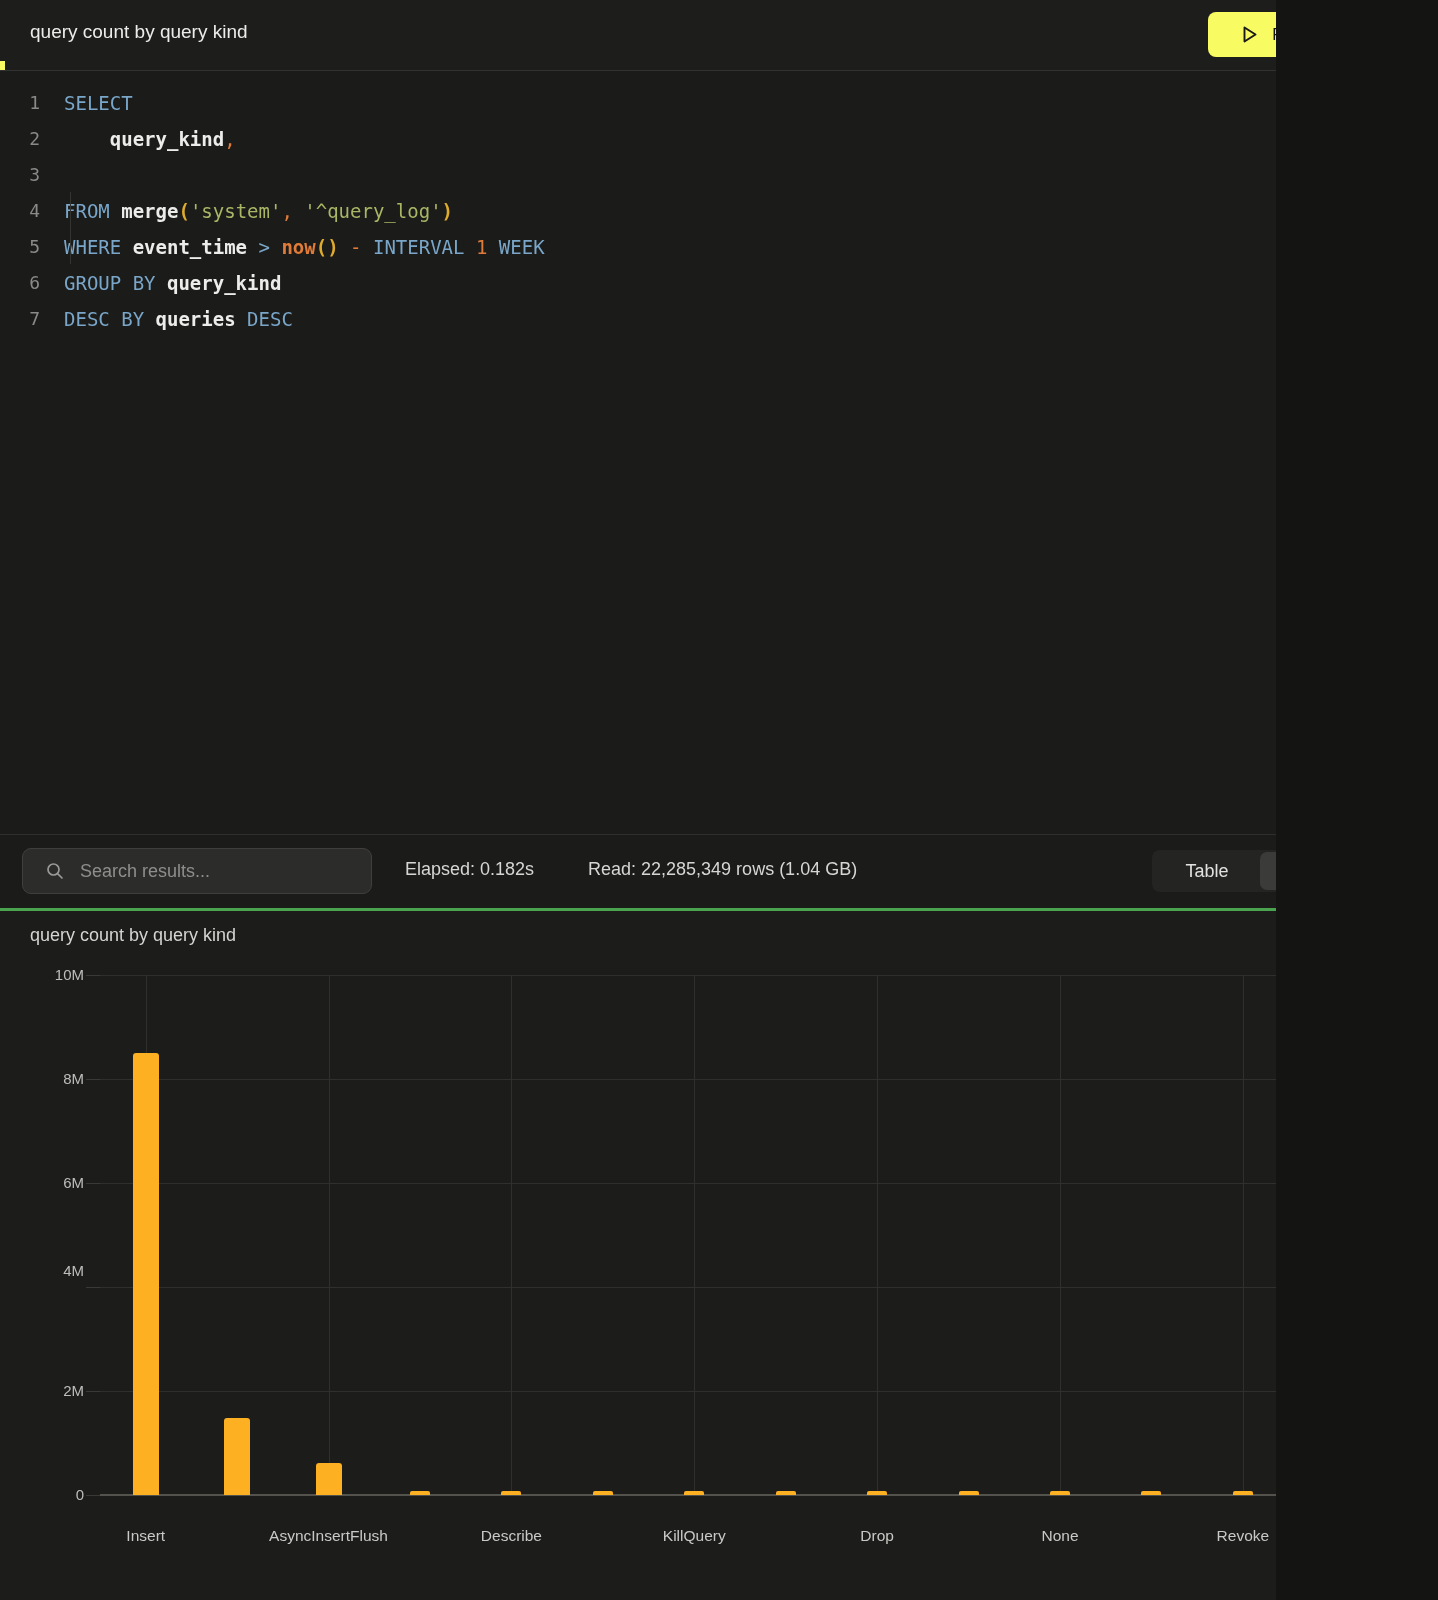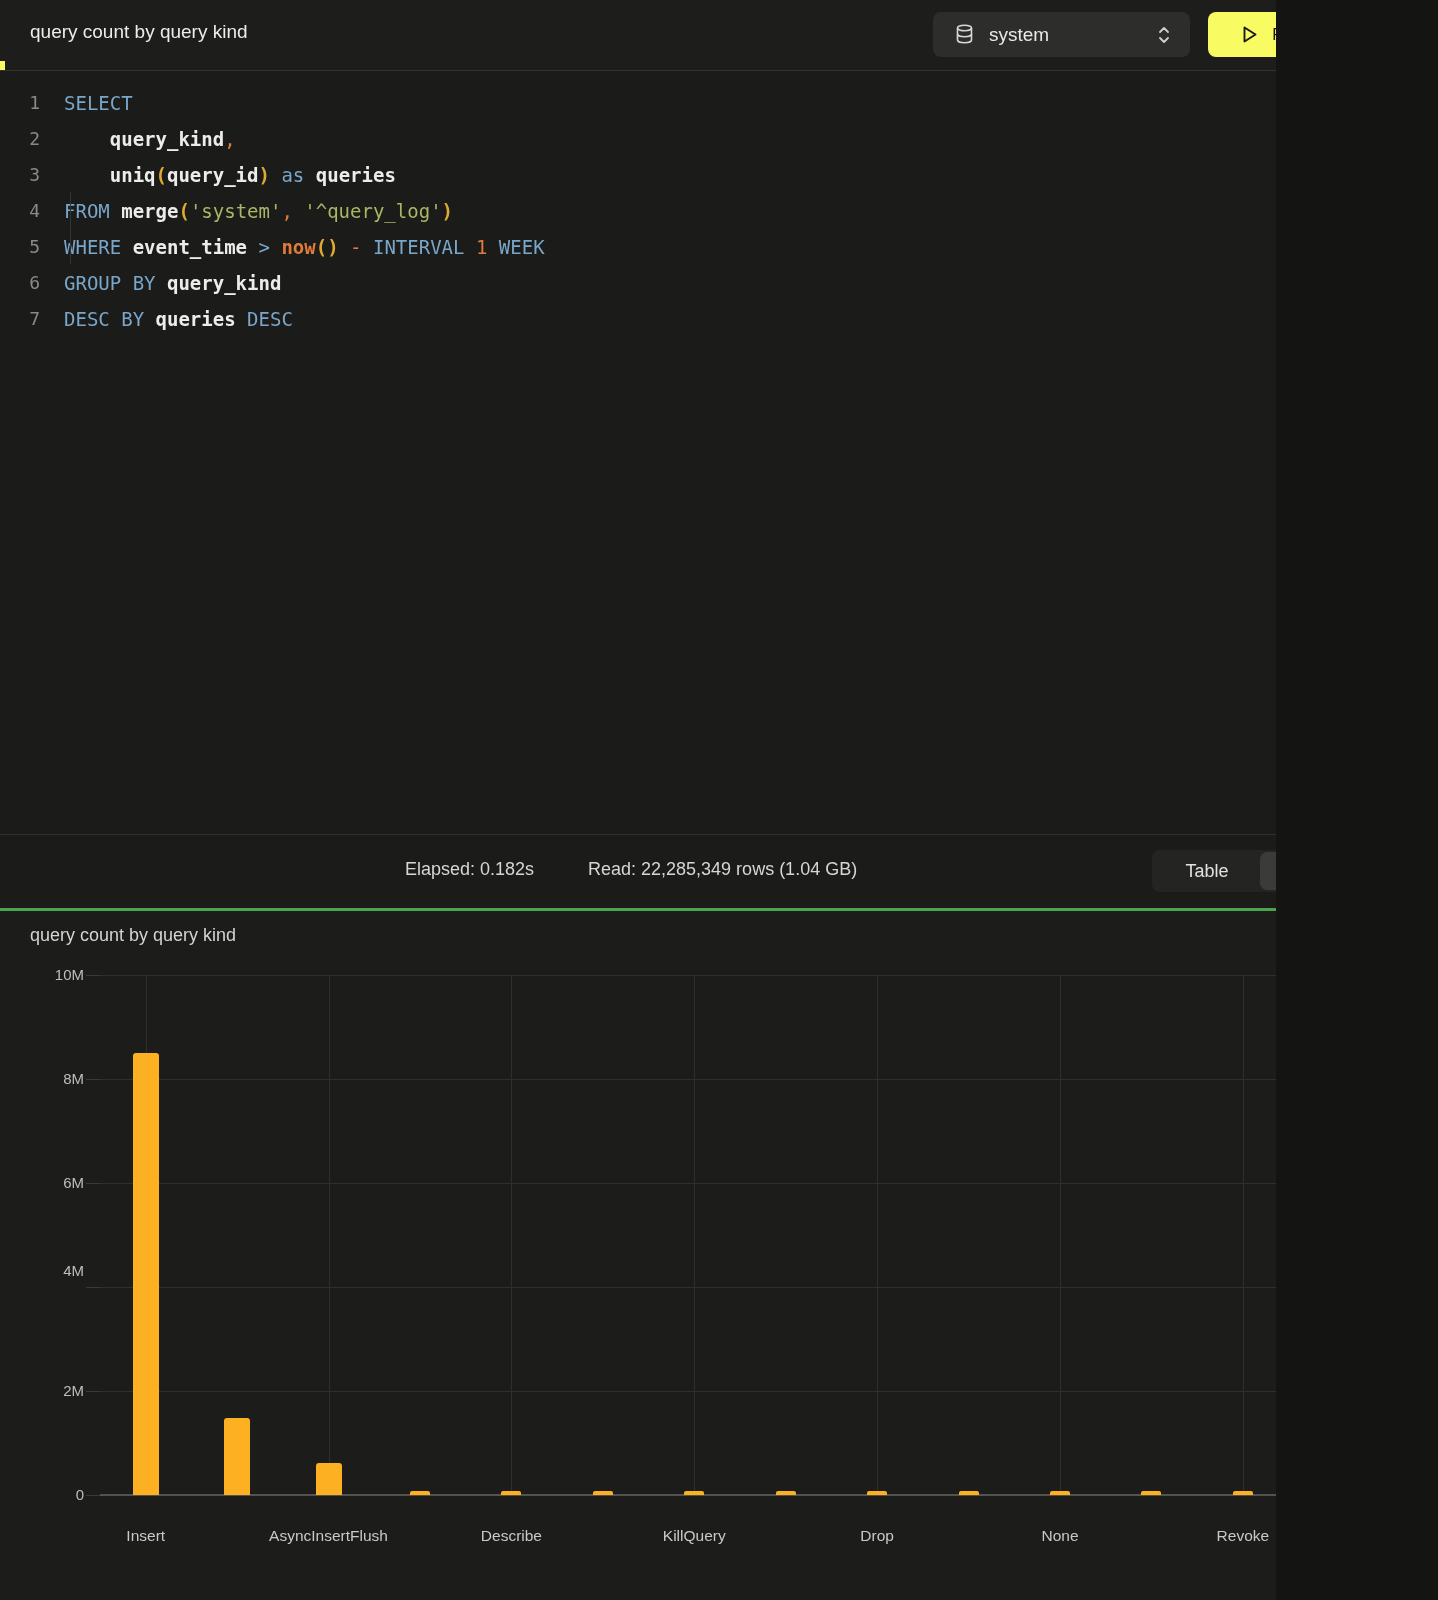--- a/index.html
+++ b/index.html
@@ -85,36 +85,20 @@
 </style>
 </head>
 <body>
 
 <div id="app">
 
   <div id="topbar">
     <div id="tab-title">query count by query kind</div>
     <div id="tab-accent"></div>
 
-    <div id="db-select">
-      <span>
-        <svg width="19" height="21" viewBox="0 0 19 21" fill="none" stroke="#d8d8d6" stroke-width="1.6">
-          <ellipse cx="9.5" cy="4" rx="7" ry="2.8"></ellipse>
-          <path d="M2.5 4 v6 c0 1.55 3.13 2.8 7 2.8 s7 -1.25 7 -2.8 v-6"></path>
-          <path d="M2.5 10 v6 c0 1.55 3.13 2.8 7 2.8 s7 -1.25 7 -2.8 v-6"></path>
-        </svg>
-      </span>
-      <span class="txt">system</span>
-      <span>
-        <svg width="16" height="22" viewBox="0 0 16 22" fill="none" stroke="#cfcfcd" stroke-width="1.8" stroke-linecap="round" stroke-linejoin="round">
-          <polyline points="4,8 8,4 12,8"></polyline>
-          <polyline points="4,14 8,18 12,14"></polyline>
-        </svg>
-      </span>
-    </div>
 
     <div id="run-split">
       <div id="run-main">
         <span>
           <svg width="19" height="21" viewBox="0 0 19 21" fill="none" stroke="#1a1a18" stroke-width="1.9" stroke-linejoin="round">
             <path d="M4.5 3.5 L15.5 10.5 L4.5 17.5 Z"></path>
           </svg>
         </span>
         <span class="txt">Run</span>
       </div>
@@ -143,21 +127,20 @@
         <div class="code-line">
           <span class="ln">1</span>
           <span class="code"><span class="tk-kw">SELECT</span></span>
         </div>
         <div class="code-line">
           <span class="ln">2</span>
           <span class="code"><span>    </span><span class="tk-id">query_kind</span><span class="tk-op">,</span></span>
         </div>
         <div class="code-line">
           <span class="ln">3</span>
-          <span class="code"><span>    </span><span class="tk-id">uniq</span><span class="tk-paren">(</span><span class="tk-id">query_id</span><span class="tk-paren">)</span><span> </span><span class="tk-kw">as</span><span> </span><span class="tk-id">queries</span></span>
         </div>
         <div class="code-line">
           <span class="ln">4</span>
           <span class="code"><span class="tk-kw">FROM</span><span> </span><span class="tk-id">merge</span><span class="tk-paren">(</span><span class="tk-str">'system'</span><span class="tk-op">,</span><span> </span><span class="tk-str">'^query_log'</span><span class="tk-paren">)</span></span>
         </div>
         <div class="code-line">
           <span class="ln">5</span>
           <span class="code"><span class="tk-kw">WHERE</span><span> </span><span class="tk-id">event_time</span><span> </span><span class="tk-kw">&gt;</span><span> </span><span class="tk-fn">now</span><span class="tk-paren">()</span><span> </span><span class="tk-op">-</span><span> </span><span class="tk-kw">INTERVAL</span><span> </span><span class="tk-num">1</span><span> </span><span class="tk-kw">WEEK</span></span>
         </div>
         <div class="code-line">
@@ -167,20 +150,29 @@
         <div class="code-line">
           <span class="ln">7</span>
           <span class="code"><span class="tk-kw">DESC BY</span><span> </span><span class="tk-id">queries</span><span> </span><span class="tk-kw">DESC</span></span>
         </div>
       </div>
     <div id="indent-guide"></div>
     <div id="editor-right-line"></div>
   </div>
 
   <div id="results-toolbar">
+    <div id="search-box">
+      <span>
+        <svg width="20" height="20" viewBox="0 0 20 20" fill="none" stroke="#9a9a98" stroke-width="1.7" stroke-linecap="round">
+          <circle cx="8.5" cy="8.5" r="5.5"></circle>
+          <line x1="12.8" y1="12.8" x2="17" y2="17"></line>
+        </svg>
+      </span>
+      <input type="text" placeholder="Search results..." style="">
+    </div>
     <div class="stat-text" id="elapsed">Elapsed: 0.182s</div>
     <div class="stat-text" id="read">Read: 22,285,349 rows (1.04 GB)</div>
     <div id="view-toggle">
       <div class="seg">Table</div>
       <div class="seg selected">Chart</div>
     </div>
     <div id="more-btn">
         <i></i>
         <i></i>
         <i></i>

